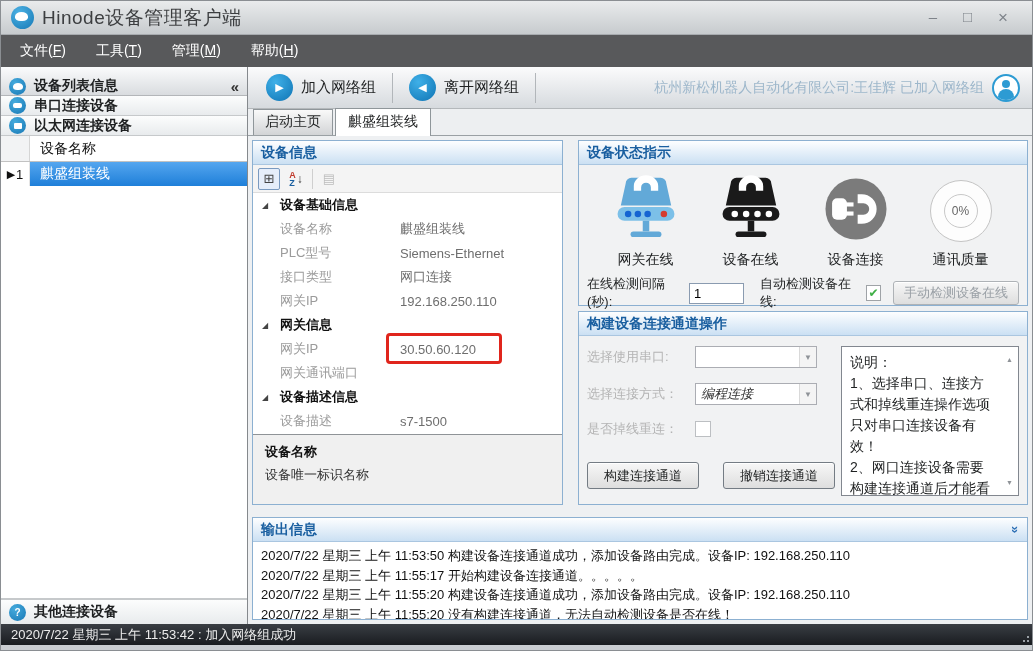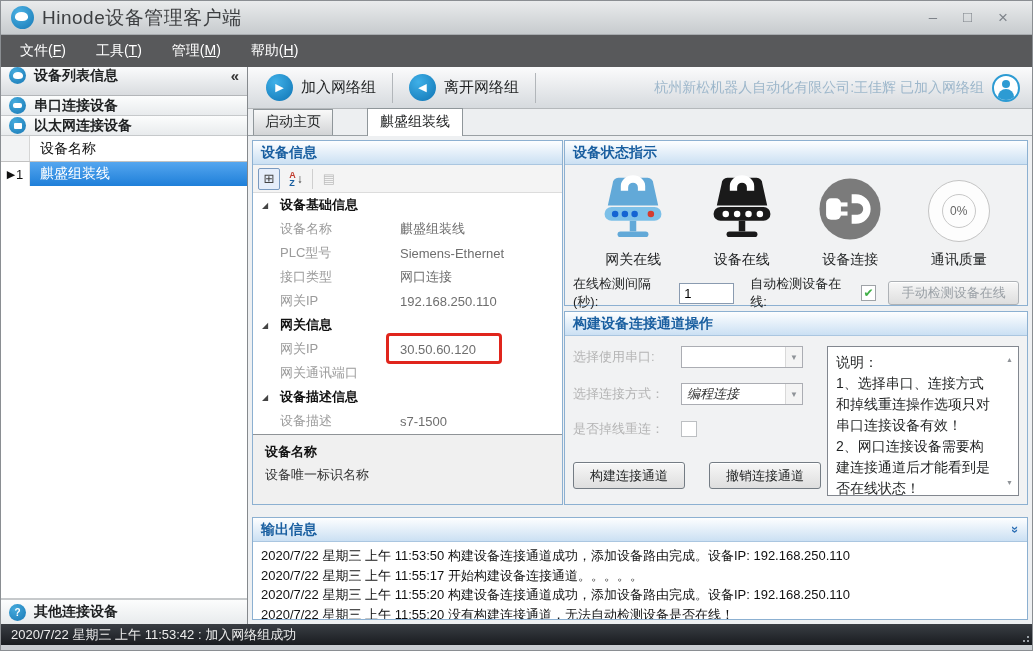--- a/index.html
+++ b/index.html
@@ -17,21 +17,21 @@
   
   .menubar { height:32px; background:#58595b; display:flex; align-items:center; padding-left:4px; flex:0 0 auto; }
   .menu-item { color:#fff; font-size:14px; padding:7px 15px; }
   .menu-item .mnemonic { text-decoration:underline; }
 
   
   .main { flex:1 1 auto; display:flex; min-height:0; }
 
   
   .sidebar { width:247px; flex:0 0 auto; display:flex; flex-direction:column; background:#f3f4f5; border-right:1px solid #85898d; }
-  .sb-header { height:29px; background:linear-gradient(#fafbfc,#d9dcdf); border-bottom:1px solid #b3b6b9; display:flex; align-items:flex-start; padding:0 8px; font-size:14px; font-weight:bold; color:#1f2122; }
+  .sb-header { height:29px; background:linear-gradient(#fafbfc,#d9dcdf); border-bottom:1px solid #b3b6b9; display:flex; align-items:flex-end; padding:0 8px; font-size:14px; font-weight:bold; color:#1f2122; }
   .sb-header .chev { margin-left:auto; font-size:15px; color:#333; font-weight:bold; }
   .sb-item { height:20px; background:linear-gradient(#fcfdfd,#e8ebed); border-bottom:1px solid #c6c9cb; display:flex; align-items:center; padding:0 8px; font-size:14px; font-weight:bold; color:#1f2122; }
   .mini-icon { width:17px; height:17px; border-radius:50%; background:radial-gradient(circle at 35% 30%,#45abdd,#1878b5); margin-right:8px; display:flex; align-items:center; justify-content:center; flex:0 0 auto; color:#fff; font-size:10px; font-weight:bold; }
   .mi-rect { width:9px; height:5px; background:#fff; border-radius:2px; }
   .mi-sq { width:8px; height:6px; background:#fff; border-radius:1px; }
   .mi-blob { width:10px; height:7px; background:#fff; border-radius:60% 60% 50% 50%; }
   .device-table { flex:1 1 auto; background:#fff; display:flex; flex-direction:column; border-bottom:1px solid #c6c9cb; }
   .tbl-header { height:26px; display:flex; border-bottom:1px solid #c2c2c2; font-size:14px; color:#111; }
   .tbl-header .marker-col { width:29px; background:#f2f3f4; border-right:1px solid #d5d5d5; }
   .tbl-header .name-col { flex:1; display:flex; align-items:center; padding-left:10px; }
@@ -48,27 +48,27 @@
   .tb-btn { display:flex; align-items:center; gap:8px; padding:0 14px; height:100%; font-size:15px; color:#1f2122; }
   .tb-icon { width:27px; height:27px; border-radius:50%; background:radial-gradient(circle at 35% 30%,#3fb0e8,#0f74b4); color:#fff; display:flex; align-items:center; justify-content:center; font-size:11px; }
   .tb-sep { width:1px; height:30px; background:#b2b6ba; margin:0 2px; }
   .tb-user { margin-left:auto; display:flex; align-items:center; gap:8px; padding-right:8px; }
   .tb-user-text { font-size:14px; color:#9db7cb; }
   .avatar { width:28px; height:28px; border-radius:50%; border:2px solid #2d9bd3; background:#fff; position:relative; overflow:hidden; }
   .avatar-head { position:absolute; left:8px; top:4px; width:8px; height:8px; border-radius:50%; background:#2d9bd3; }
   .avatar-body { position:absolute; left:4px; top:13px; width:16px; height:12px; border-radius:8px 8px 0 0; background:#2d9bd3; }
 
   
-  .tabstrip { height:27px; background:#edeff1; display:flex; align-items:flex-end; padding-left:5px; border-bottom:1px solid #9aa0a4; flex:0 0 auto;gap:32px; }
+  .tabstrip { height:27px; background:#edeff1; display:flex; align-items:flex-end; padding-left:5px; border-bottom:1px solid #9aa0a4; flex:0 0 auto; }
   .tab { font-size:14px; color:#1f2122; padding:3px 11px 4px; border:1px solid #8f969a; border-bottom:none; background:linear-gradient(#f9f9f9,#d2d4d6); margin-right:2px; }
   .tab.active { background:#fff; padding:4px 12px 5px; margin-bottom:-1px; }
 
   
   .tabcontent { flex:1 1 auto; background:#eef0f2; padding:4px; display:flex; flex-direction:column; min-height:0; }
-  .top-row { display:flex; gap:1px; height:365px; flex:0 0 auto; }
+  .top-row { display:flex; gap:15px; height:365px; flex:0 0 auto; }
 
   .panel { border:1px solid #8cb0d1; background:#f1f2f3; display:flex; flex-direction:column; min-height:0; }
   .panel-header { height:24px; flex:0 0 auto; background:linear-gradient(#fdfeff,#cbe0f3); border-bottom:1px solid #aac6e0; color:#1a5fa0; font-weight:bold; font-size:14px; display:flex; align-items:center; padding:0 8px; }
 
   
   .device-panel { width:311px; flex:0 0 auto; background:#fff; }
   .pg-toolbar { height:28px; flex:0 0 auto; background:#f4f4f4; border-bottom:1px solid #dcdcdc; display:flex; align-items:center; padding:0 5px; gap:5px; }
   .pg-icon { width:22px; height:22px; display:flex; align-items:center; justify-content:center; font-size:13px; color:#444; }
   .pg-icon.pressed { border:1px solid #7a9ac0; background:#e6eefa; border-radius:2px; }
   .pg-sort { display:flex; align-items:center; }

